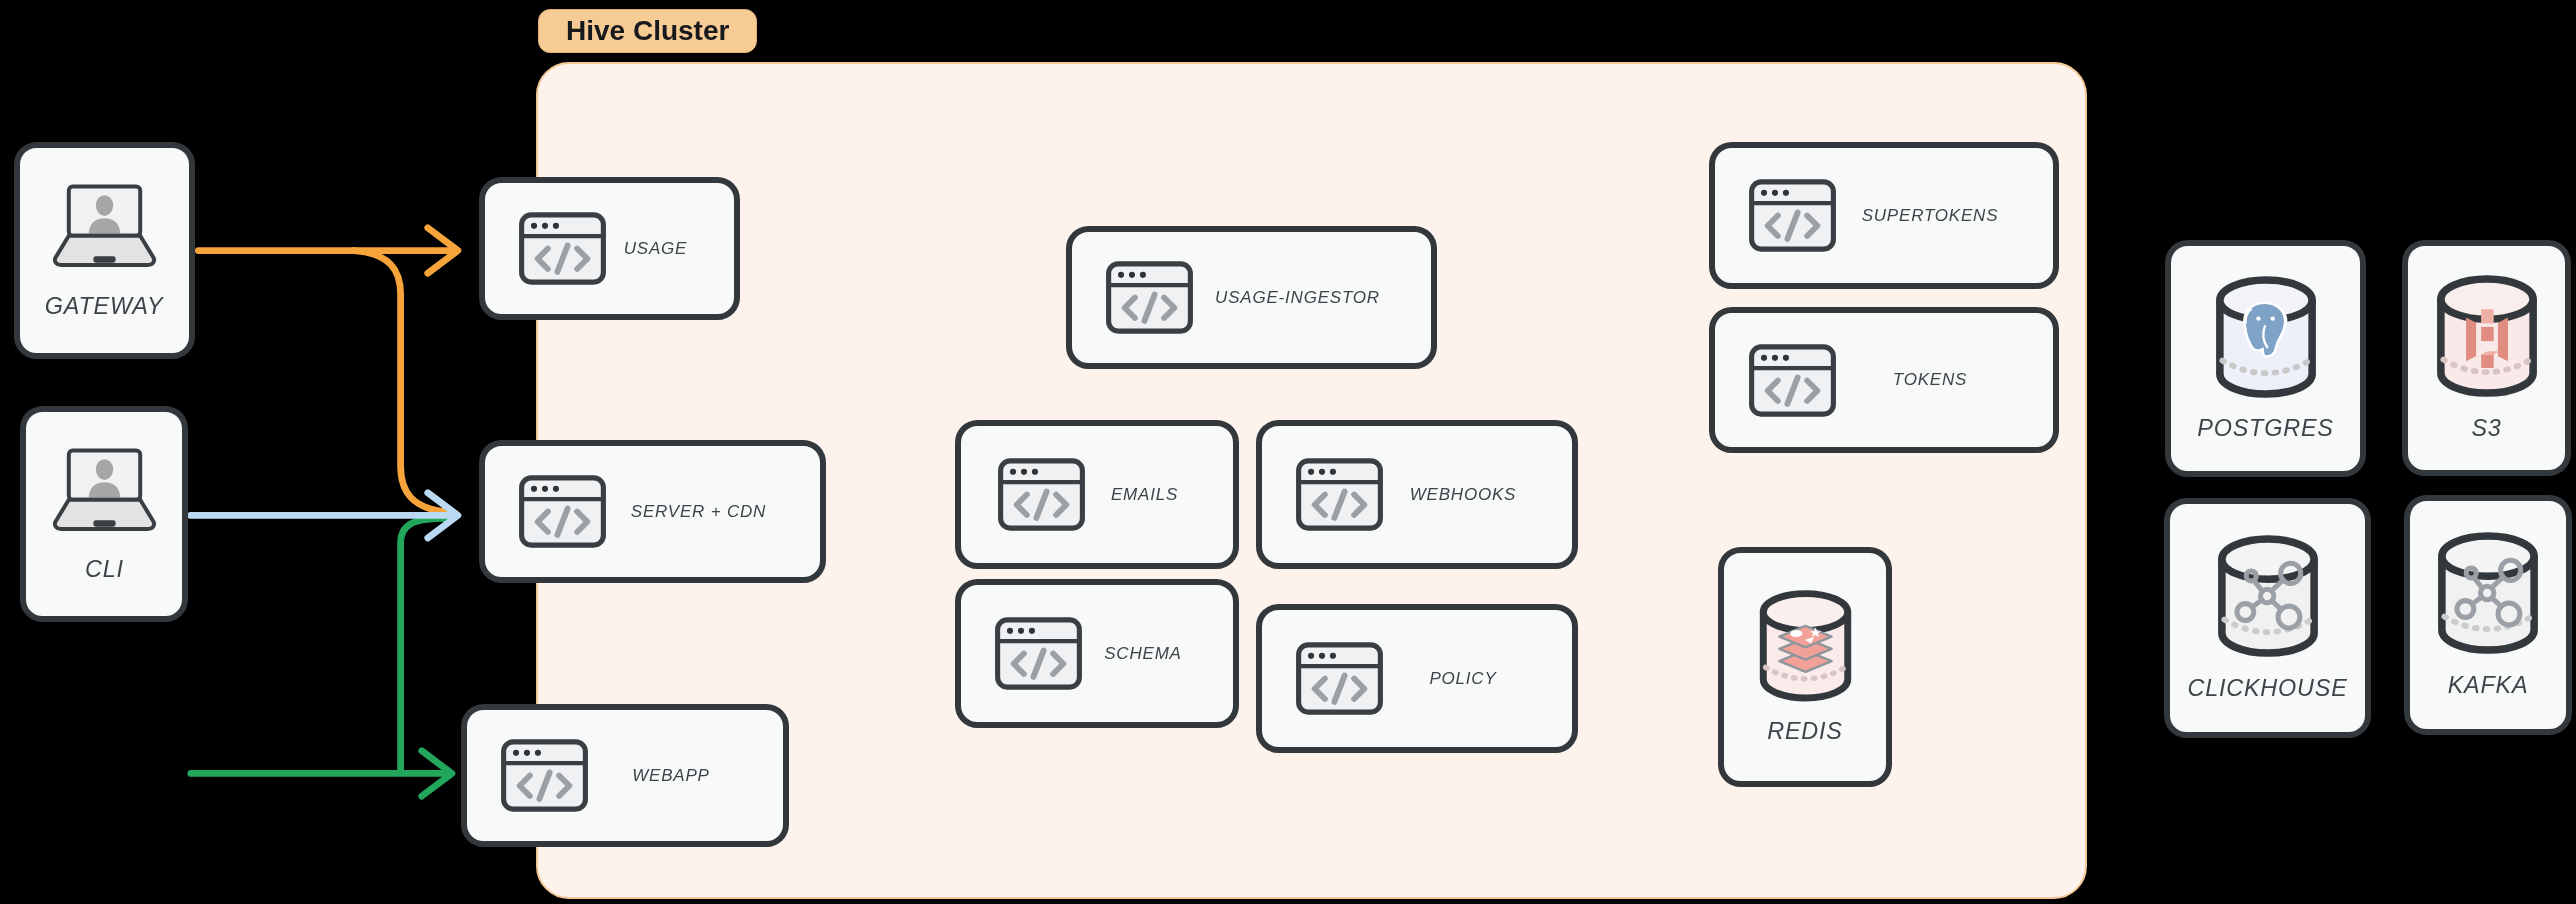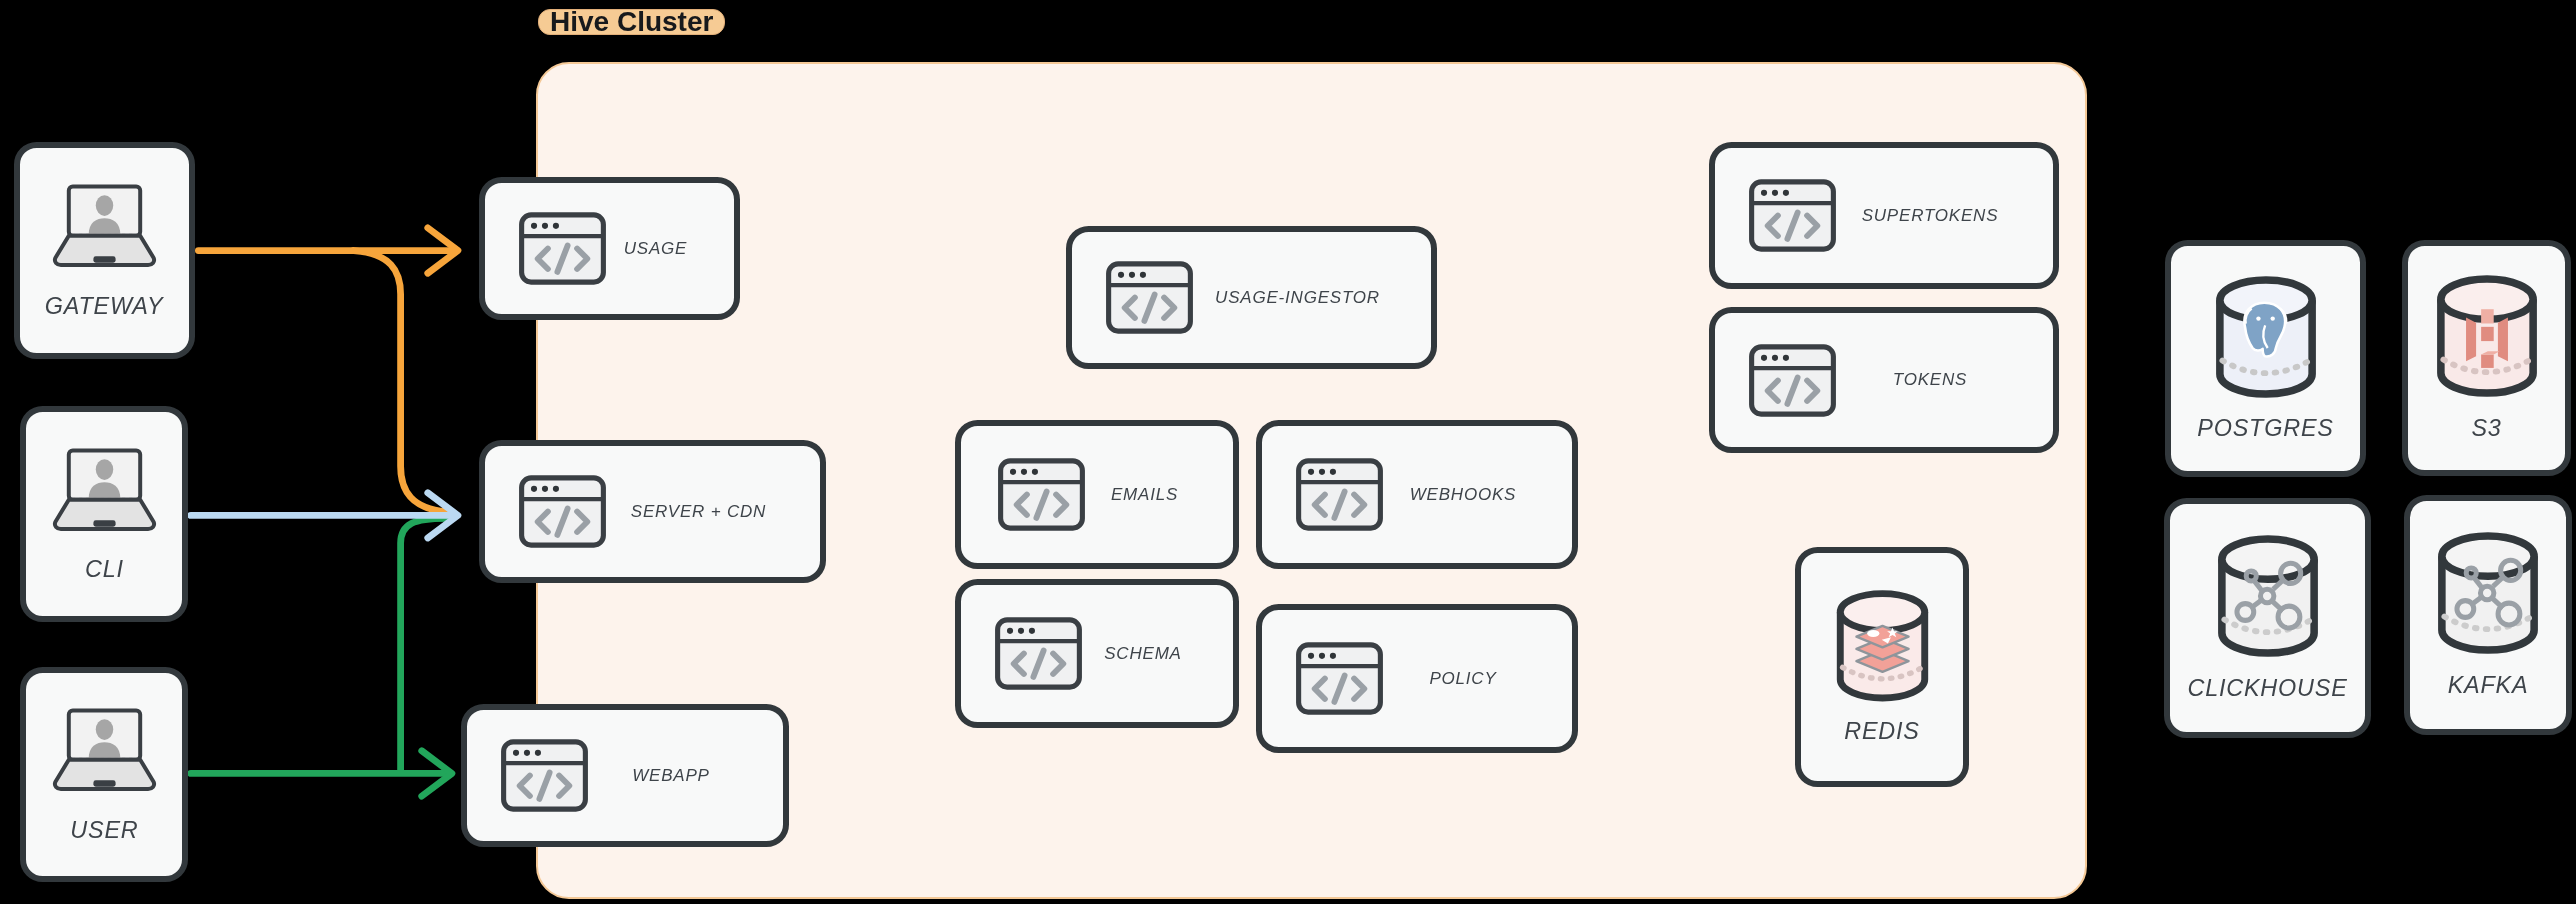--- a/index.html
+++ b/index.html
@@ -12,23 +12,23 @@
   }
   
   .cluster{
     position:absolute;left:536px;top:62px;width:1551px;height:837px;
     background:var(--cluster-fill,#FDF3EC);
     border:2.3px solid var(--cluster-border,#F4C896);
     border-radius:33px;
     box-sizing:border-box;
   }
   .badge{
-    position:absolute;left:538px;top:9px;height:26px;
+    position:absolute;left:538px;top:9px;height:44px;
     display:flex;align-items:center;
-    padding:0 11px;
+    padding:0 27px;
     background:var(--badge-fill,#F6CB94);
     border:1.5px solid #E2AF79;
     border-radius:12px;
     font-size:28px;font-weight:700;color:#17191c;
     box-sizing:border-box;
   }
   
   .node{
     position:absolute;
     background:var(--node-fill,#F8F9F9);
@@ -62,21 +62,21 @@
   .n-server_cdn{left:479px;top:440px;width:347px;height:143px;}
   .n-webapp{left:461px;top:704px;width:328px;height:143px;}
   .n-usage_ingestor{left:1066px;top:226px;width:371px;height:143px;}
   .n-emails{left:955px;top:420px;width:284px;height:149px;padding-left:36px;}
   .n-webhooks{left:1256px;top:420px;width:322px;height:149px;}
   .n-schema{left:955px;top:579px;width:284px;height:149px;}
   .n-policy{left:1256px;top:604px;width:322px;height:149px;}
   .n-supertokens{left:1709px;top:142px;width:350px;height:147px;}
   .n-tokens{left:1709px;top:307px;width:350px;height:146px;}
 
-  .n-redis{left:1795px;top:547px;width:174px;height:240px;gap:10.6px;}
+  .n-redis{left:1718px;top:547px;width:174px;height:240px;gap:10.6px;}
   .n-redis .cyl-ic{width:119px;height:119px;}
   .n-postgres{left:2165px;top:240px;width:201px;height:237px;gap:10.6px;}
   .n-s3{left:2402px;top:240px;width:169px;height:236px;gap:10.6px;}
   .n-clickhouse{left:2164px;top:498px;width:207px;height:240px;gap:10.6px;}
   .n-kafka{left:2404px;top:495px;width:168px;height:240px;gap:10.6px;}
 
   
   .edges{position:absolute;left:0;top:0;width:2576px;height:904px;pointer-events:none;}
   .edges path{fill:none;stroke-width:9px;stroke-linecap:round;stroke-linejoin:round;}
   .e-orange{stroke:var(--arrow-gateway,#F7A53B);}
@@ -186,26 +186,20 @@
         <use href="#sym-laptop"></use>
       </svg>
     <span class="lbl">GATEWAY</span>
   </div>
   <div class="node vnode n-cli">
     <svg class="laptop-ic" viewBox="0 0 158 122" width="119" height="92">
         <use href="#sym-laptop"></use>
       </svg>
     <span class="lbl">CLI</span>
   </div>
-  <div class="node vnode n-user">
-    <svg class="laptop-ic" viewBox="0 0 158 122" width="119" height="92">
-        <use href="#sym-laptop"></use>
-      </svg>
-    <span class="lbl">USER</span>
-  </div>
 
   <div class="node svc n-usage">
     <svg class="ic" viewBox="0 0 118 97" width="89" height="73">
         <use href="#sym-browser"></use>
       </svg>
     <span class="lbl">USAGE</span>
   </div>
   <div class="node svc n-server_cdn">
     <svg class="ic" viewBox="0 0 118 97" width="89" height="73">
         <use href="#sym-browser"></use>

